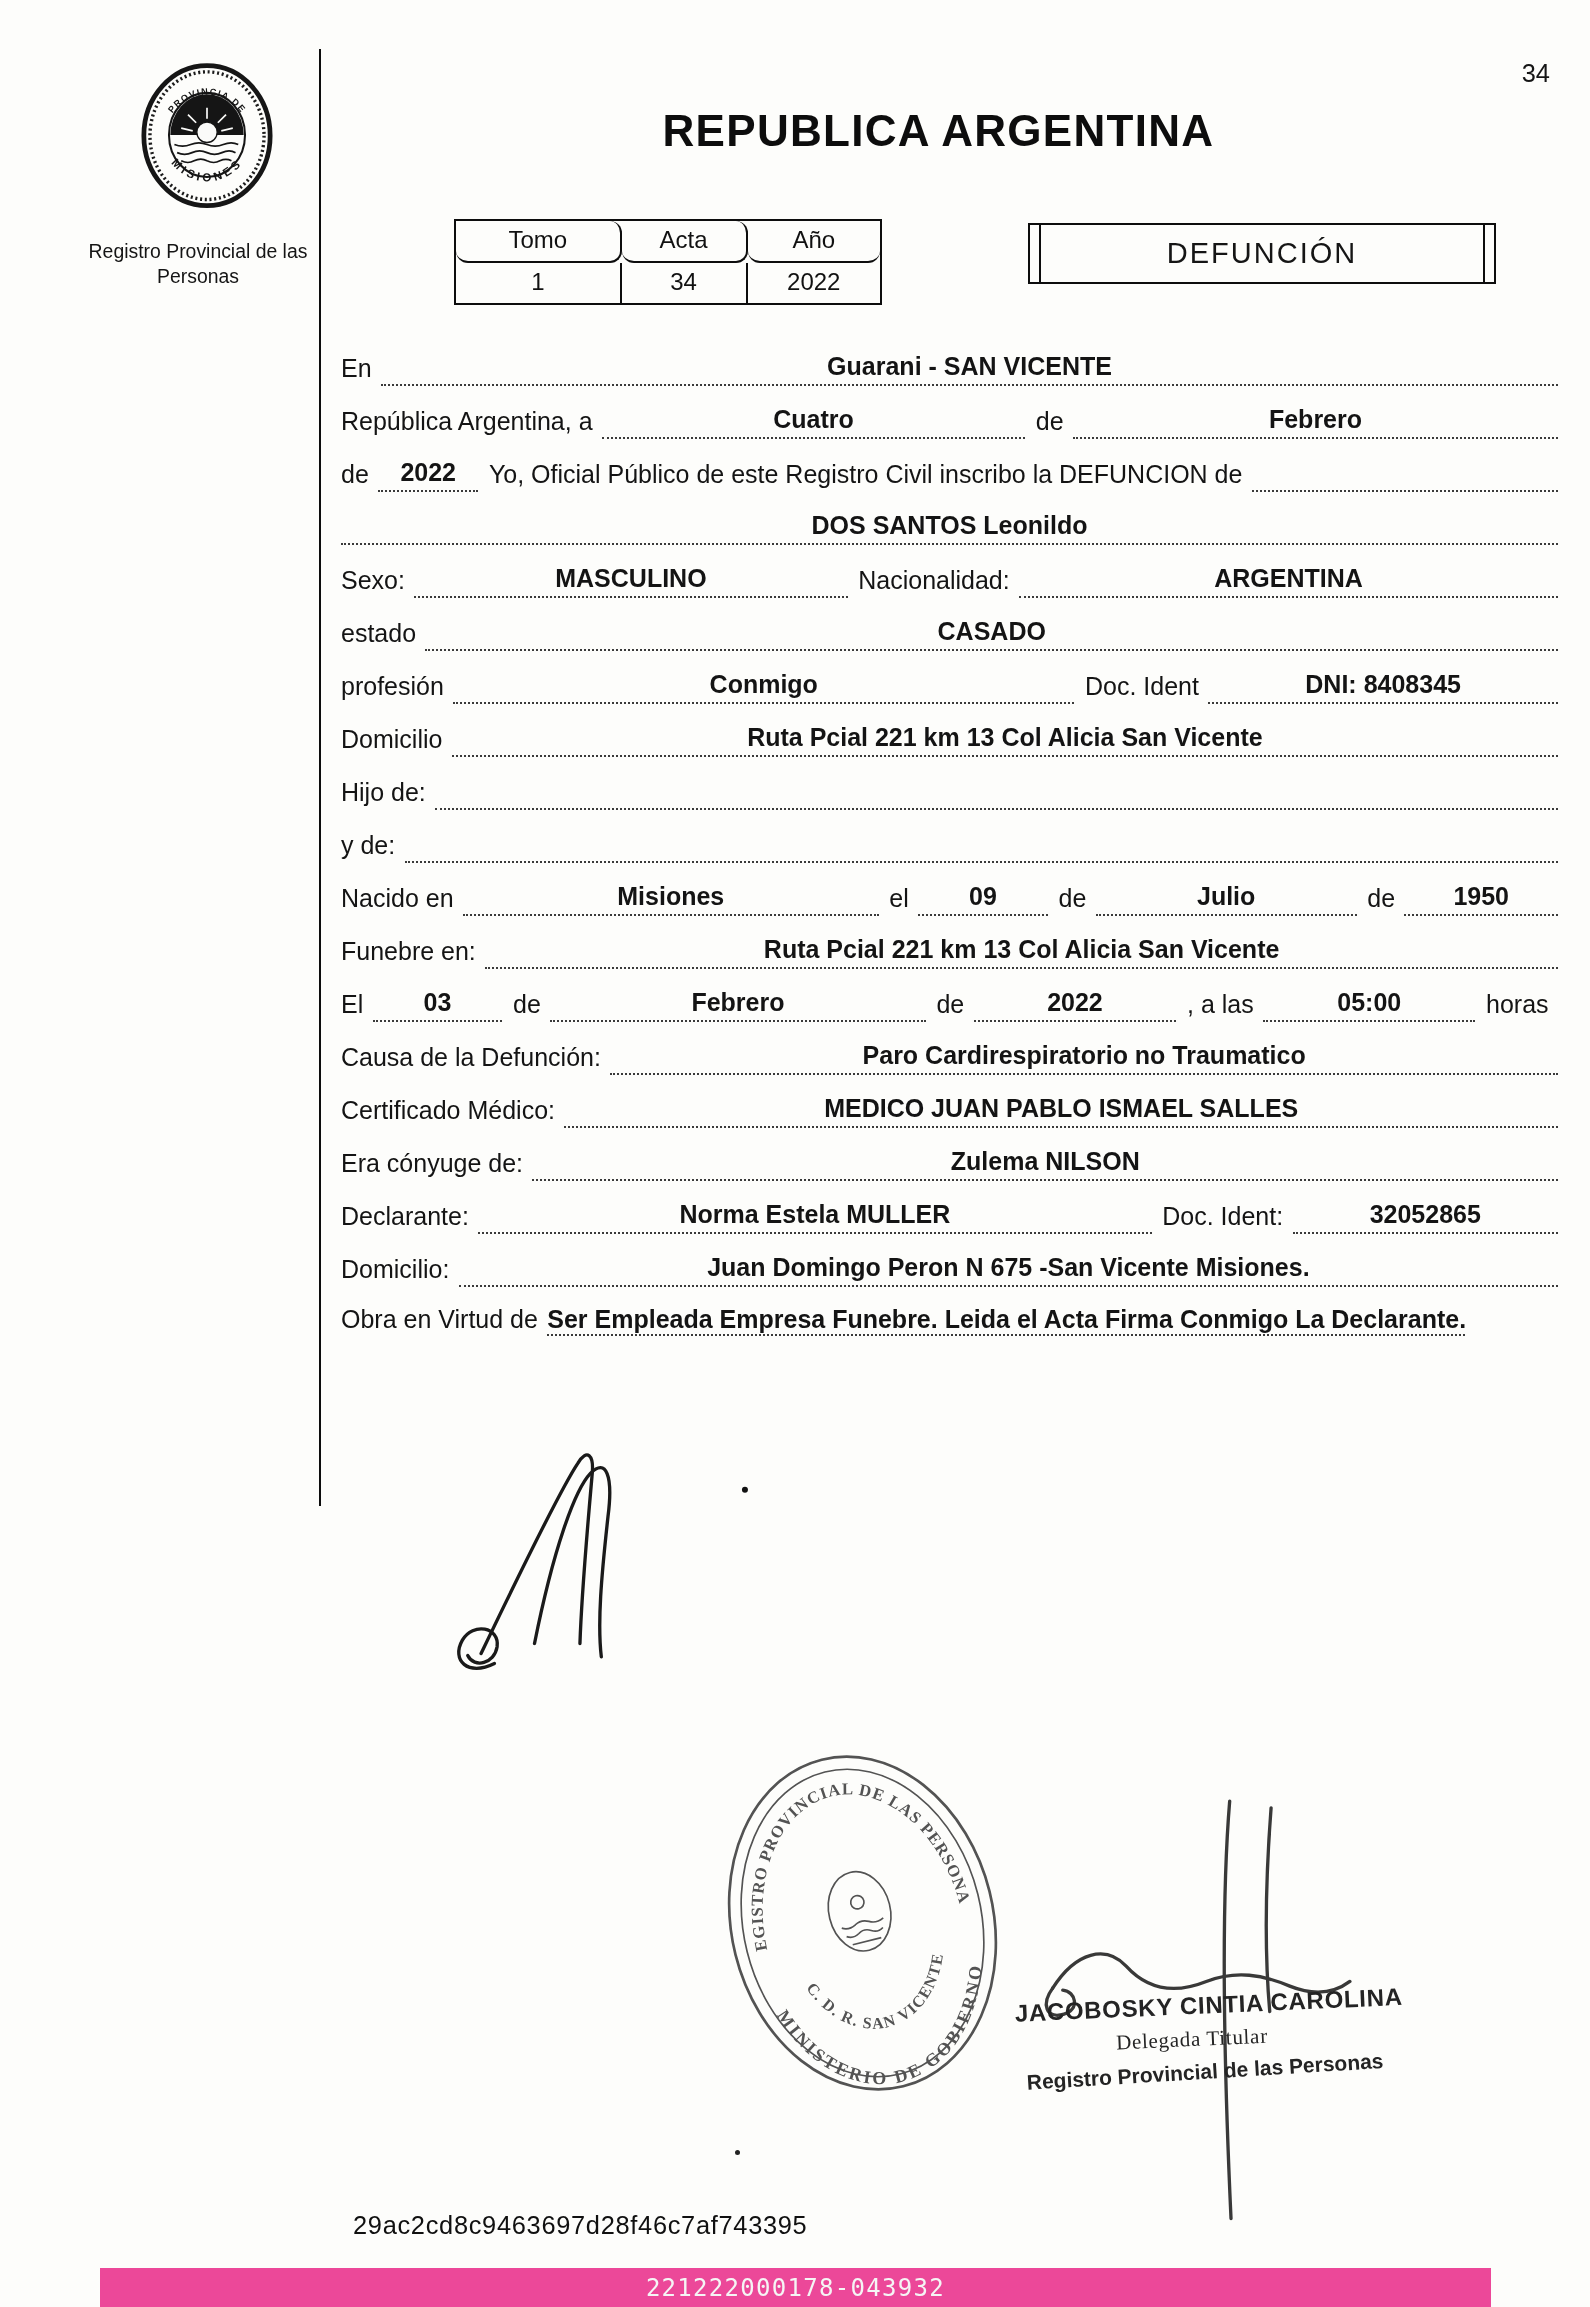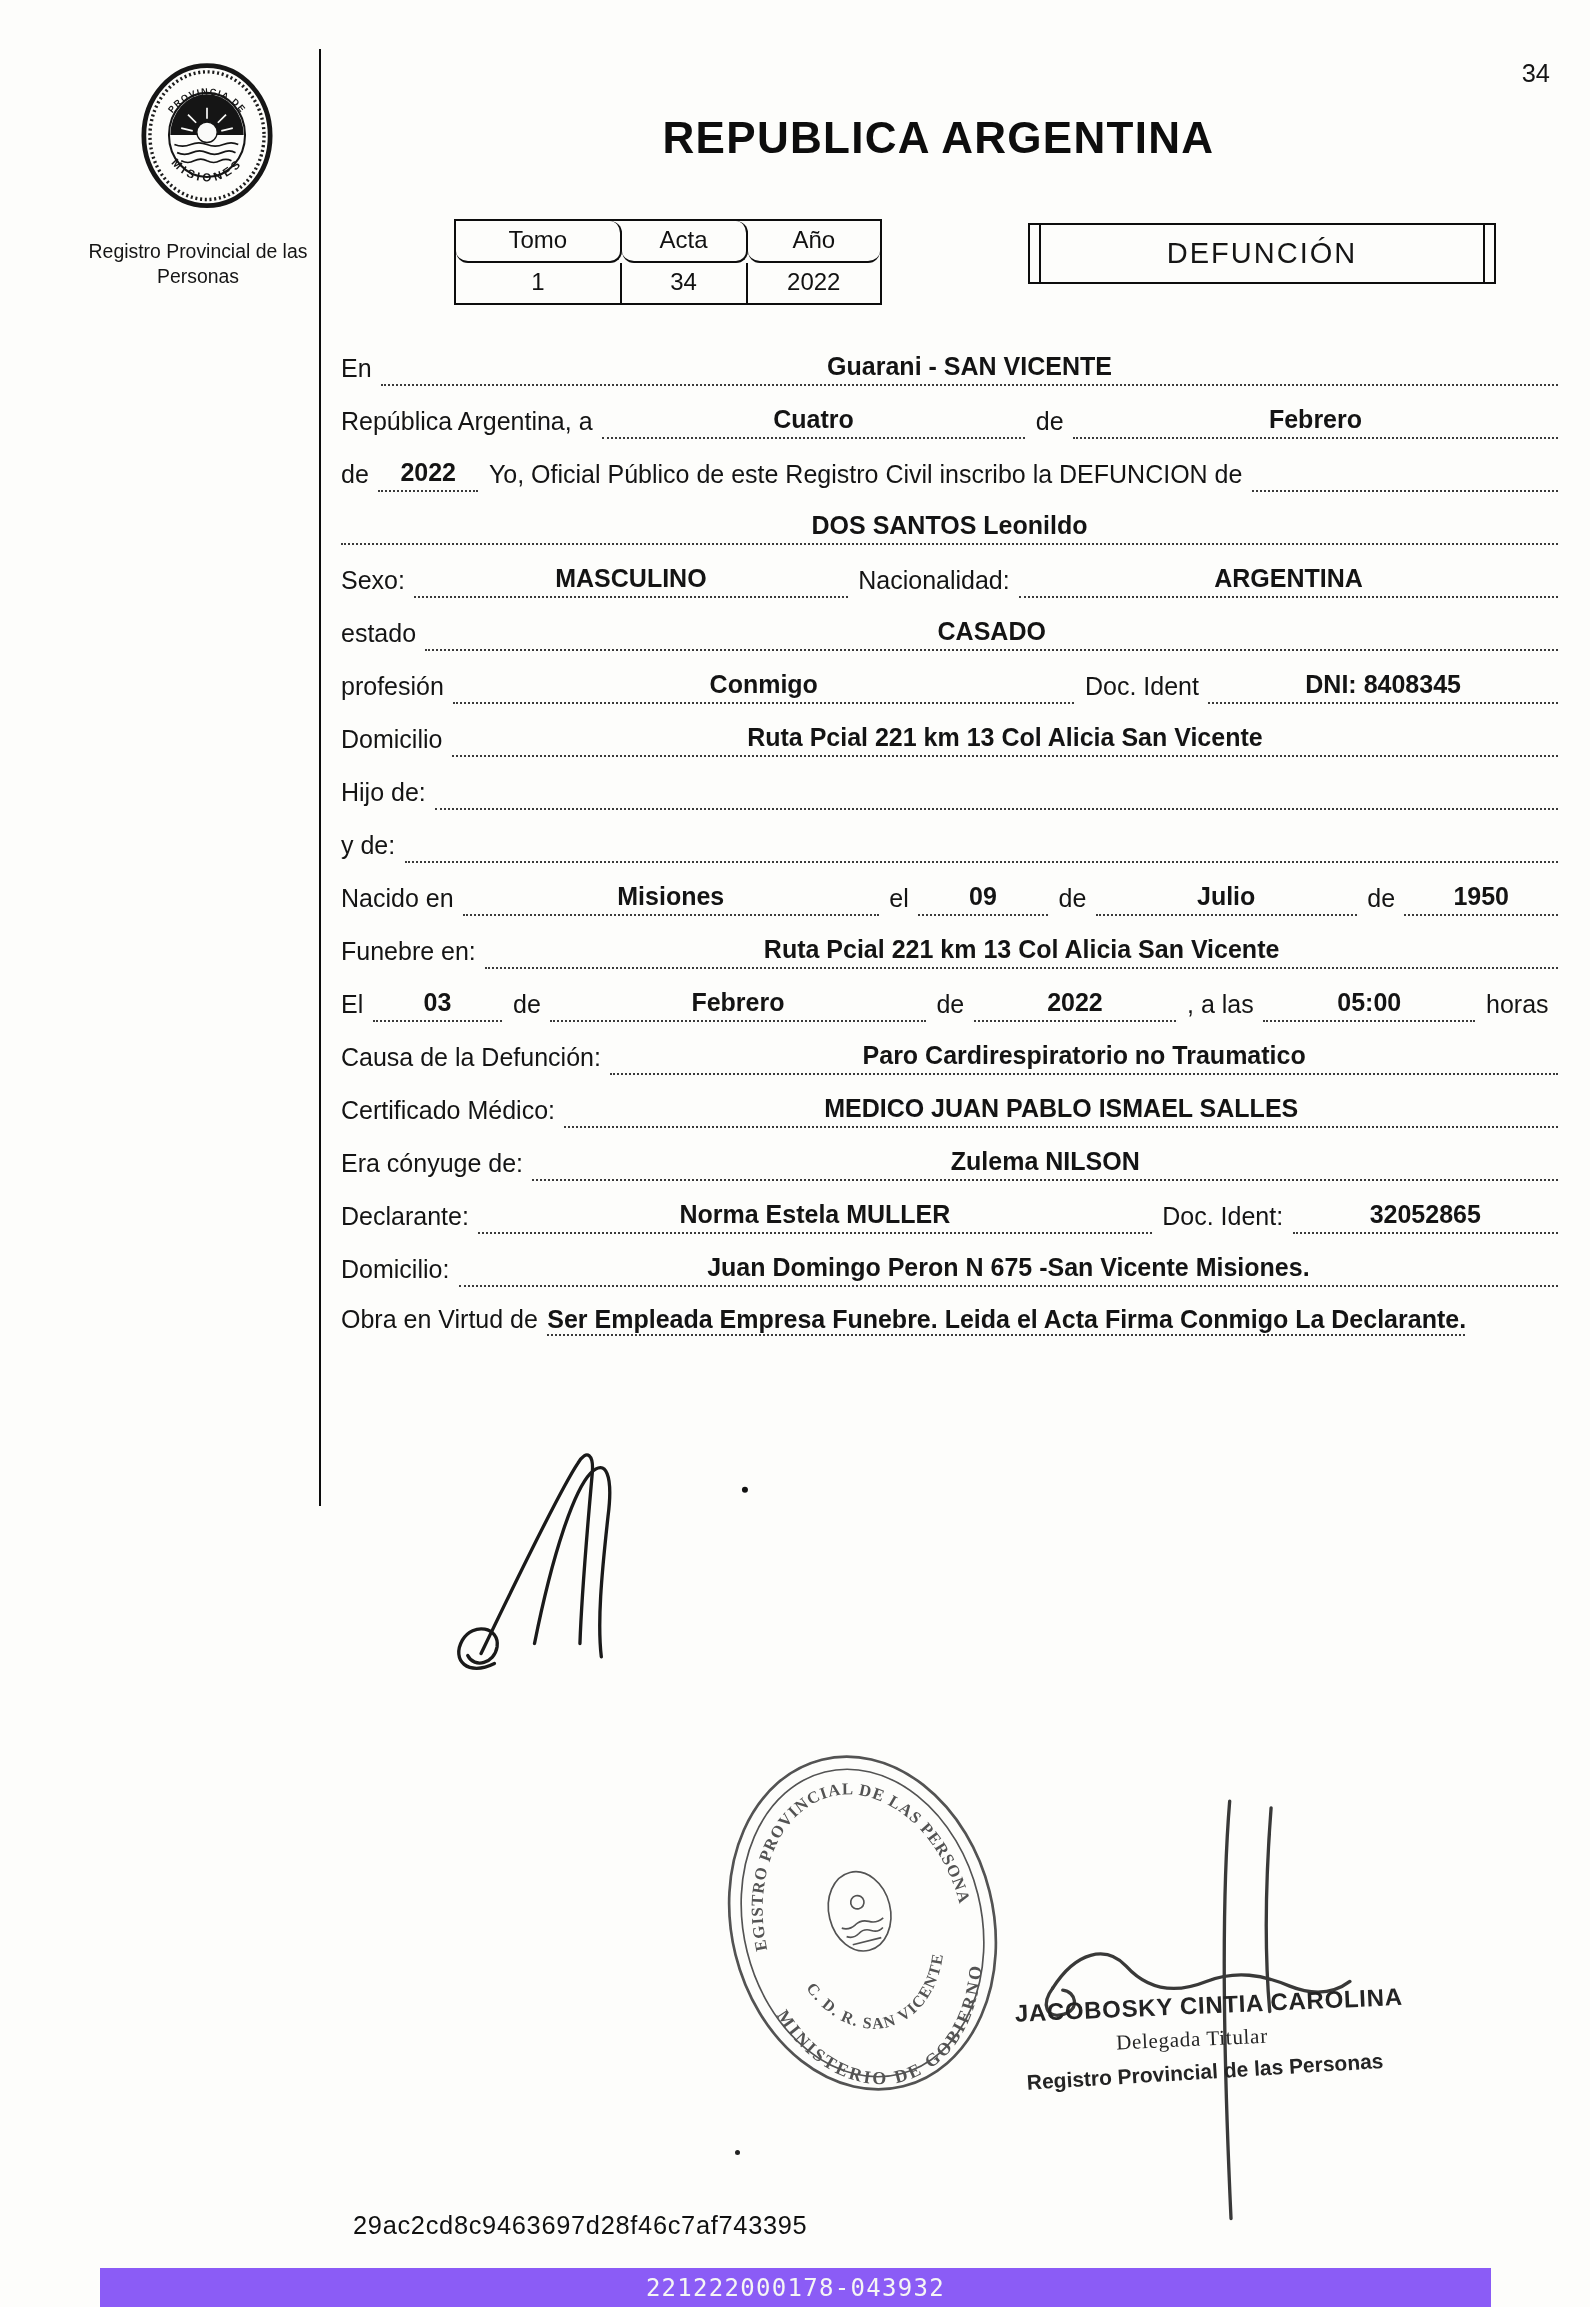--- a/index.html
+++ b/index.html
@@ -13,21 +13,21 @@
   }
   .page-number { position:absolute; top:59px; right:41px; font-size:25.4px; color:#151515; }
 
   
   .emblem { position:absolute; left:139px; top:63px; width:136px; height:146px; }
   .org-name { position:absolute; left:88px; top:239px; width:220px; text-align:center;
               font-size:19.4px; line-height:1.3; color:#151515; }
 
   .left-rule { position:absolute; left:319px; top:49px; width:2px; height:1457px; background:#0d0d0d; }
 
-  .doc-title { position:absolute; left:320px; top:113px; width:1237px; text-align:center;
+  .doc-title { position:absolute; left:320px; top:106px; width:1237px; text-align:center;
                font-size:44px; font-weight:bold; letter-spacing:1.3px; color:#0d0d0d; }
 
   .meta-table { position:absolute; left:454px; top:219px; width:428px; border:2px solid #0d0d0d;
                 display:grid; grid-template-columns:1.25fr 0.95fr 1fr; font-size:24px; text-align:center; }
   .meta-cell { padding:5.3px 0 6.7px; border-right:2px solid #0d0d0d; }
   .meta-cell.last { border-right:none; }
   .meta-cell.hdr { border-bottom:2px solid #0d0d0d;border-radius:12px; }
 
   .defuncion-box { position:absolute; left:1028px; top:223px; width:468px; height:61px; border:2px solid #0d0d0d; }
   .defuncion-inner { position:absolute; left:9.4px; right:9.4px; top:0; bottom:0;
@@ -52,21 +52,21 @@
   .seal text { fill:#3c3c3c; font-family:"Liberation Serif", serif; }
   .notary { position:absolute; left:1016px; top:1991px; width:401px; transform:rotate(-2.5deg); color:#242424; }
   .notary .n1 { font-size:24px; font-weight:bold; letter-spacing:0.7px; }
   .notary .n2 { font-size:21px; font-family:"Liberation Serif", serif; margin:6.7px 0 0 100px; letter-spacing:0.7px; }
   .notary .n3 { font-size:21px; font-weight:bold; margin:8px 0 0 9.4px; transform:rotate(-1deg); }
   .sig2 { position:absolute; left:1036px; top:1791px; }
   .ink-dot { position:absolute; width:5.3px; height:5.3px; border-radius:50%; background:#222; }
 
   
   .hash { position:absolute; left:353px; top:2211px; font-size:25.4px; letter-spacing:0.7px; color:#101010; }
-  .barcode-bar { position:absolute; left:100px; right:100px; bottom:0; height:39px; background:#8b5cf6;
+  .barcode-bar { position:absolute; left:100px; right:100px; bottom:0; height:39px; background:#ec4899;
                  color:#f5f5f5; display:flex; align-items:center; justify-content:center;
                  font-family:"DejaVu Sans Mono", monospace; font-size:24px; letter-spacing:1.3px; }
 </style>
 </head>
 <body>
 
 <div class="page">
 
   <div class="page-number">34</div>
 

